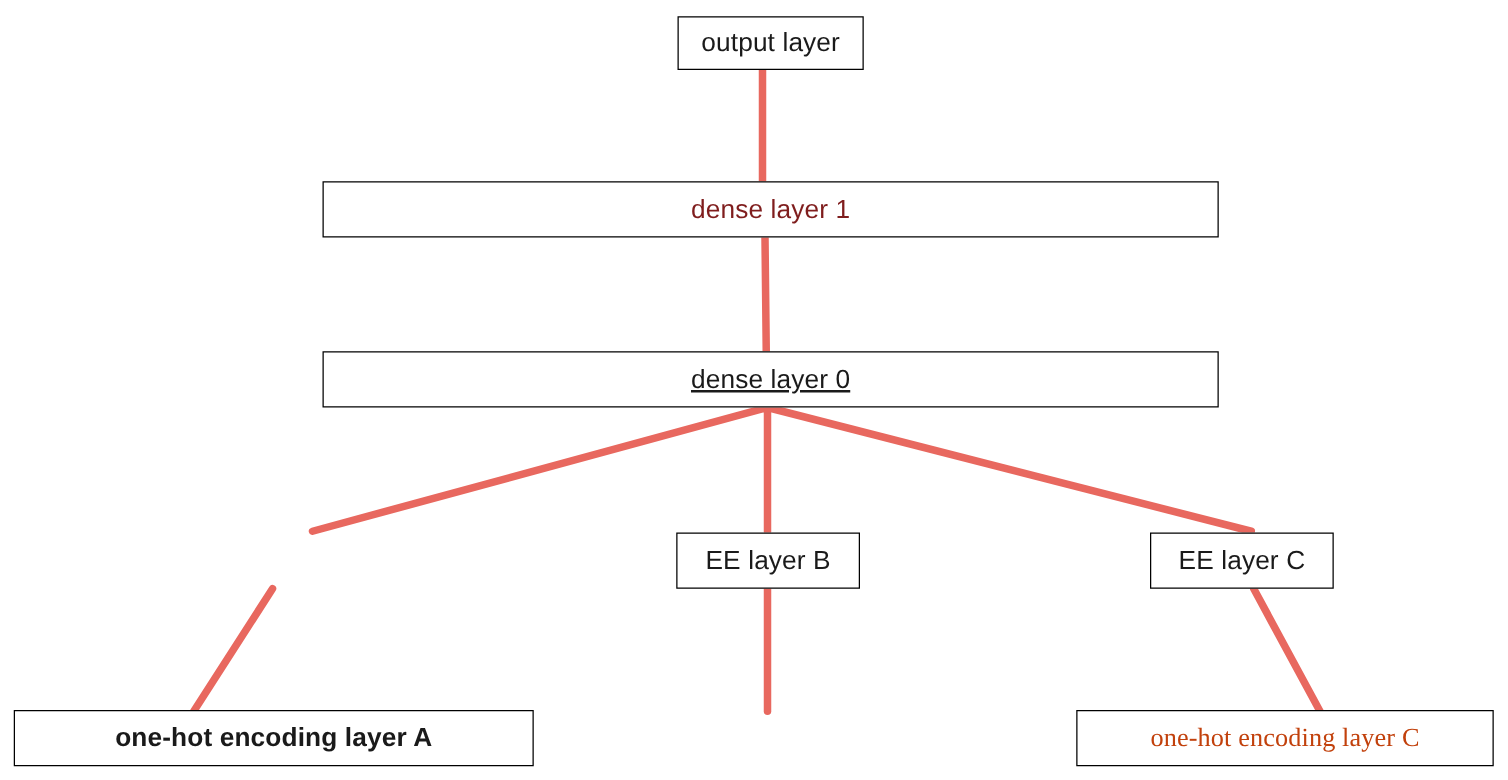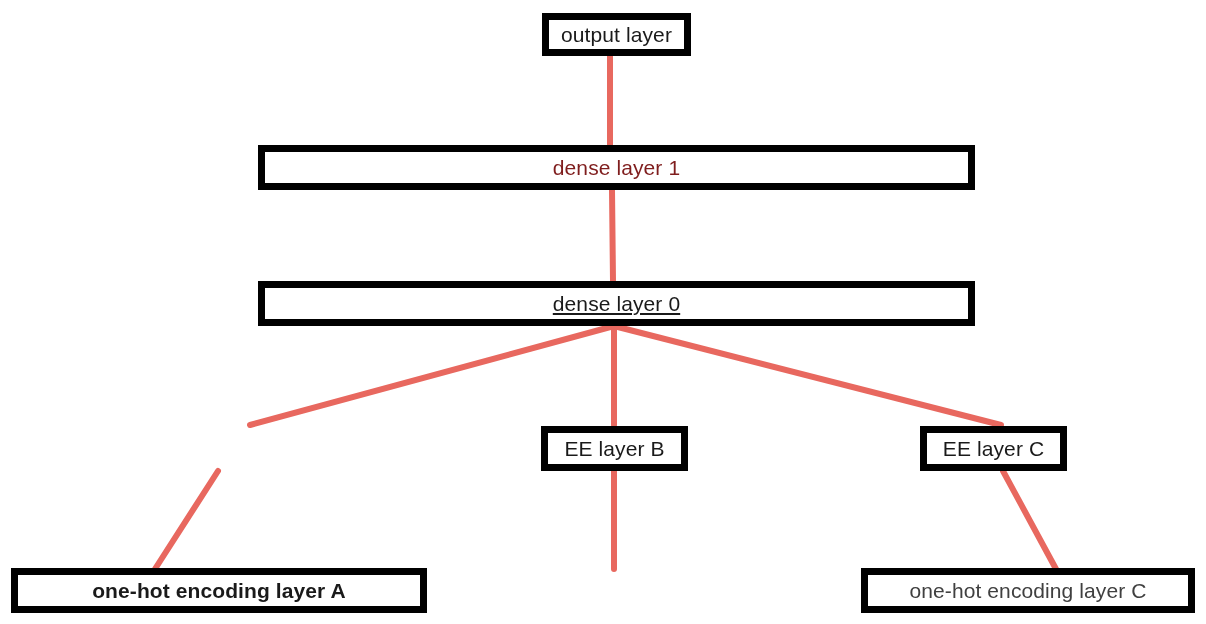--- a/index.html
+++ b/index.html
@@ -19,21 +19,21 @@
     position: absolute;
     left: 0;
     top: 0;
     width: 1206px;
     height: 624px;
     pointer-events: none;
   }
   .node-box {
     position: absolute;
     box-sizing: border-box;
-    border: 7px solid #14b8a6;
+    border: 1px solid #14b8a6;
     background: #ffffff;
     display: flex;
     align-items: center;
     justify-content: center;
     z-index: 2;
   }
   .node-label {
     font-family: "Liberation Sans", sans-serif;
     font-size: 21px;
     color: #1a1a1a;
@@ -80,16 +80,16 @@
   <div class="node-box" style="left: 920px; top: 426px; width: 147px; height: 45px; border-color: rgb(0, 0, 0); background: rgb(255, 255, 255);">
     <span class="node-label" style="color: rgb(26, 26, 26);">EE layer C</span>
   </div>
 
   <div class="node-box" style="left: 11px; top: 568px; width: 416px; height: 45px; border-color: rgb(0, 0, 0); background: rgb(255, 255, 255);">
     <span class="node-label" style="color: rgb(26, 26, 26); font-weight: bold;">one-hot encoding layer A</span>
   </div>
 
 
   <div class="node-box" style="left: 861px; top: 568px; width: 334px; height: 45px; border-color: rgb(0, 0, 0); background: rgb(255, 255, 255);">
-    <span class="node-label" style="color: #404040;">one-hot encoding layer C</span>
+    <span class="node-label" style="color: #c2410c; font-family: Liberation Serif, serif;">one-hot encoding layer C</span>
   </div>
 
 </div>
 
 </body></html>

